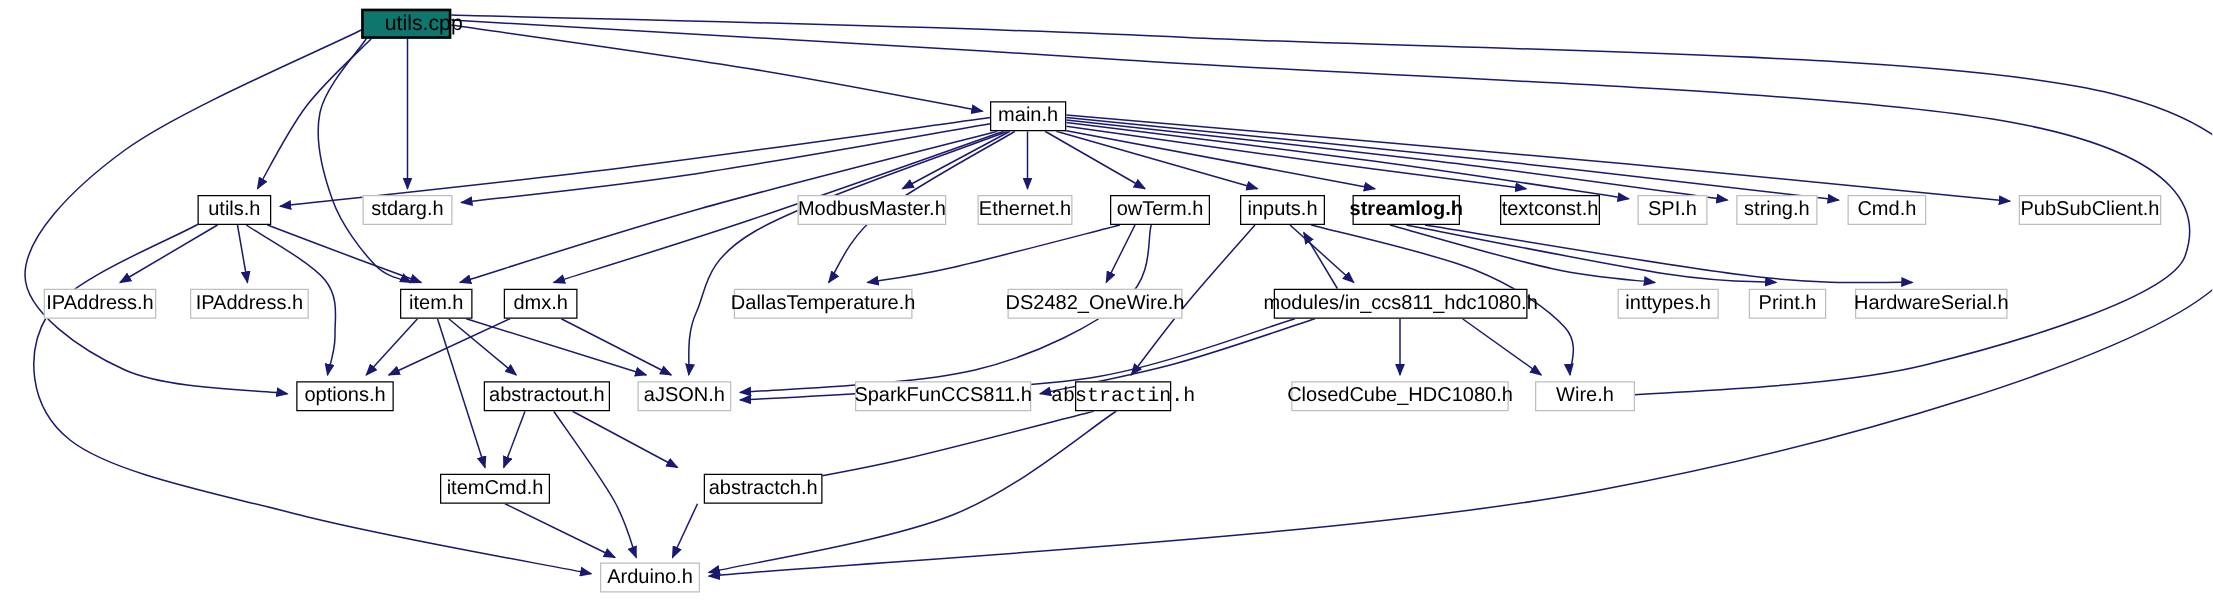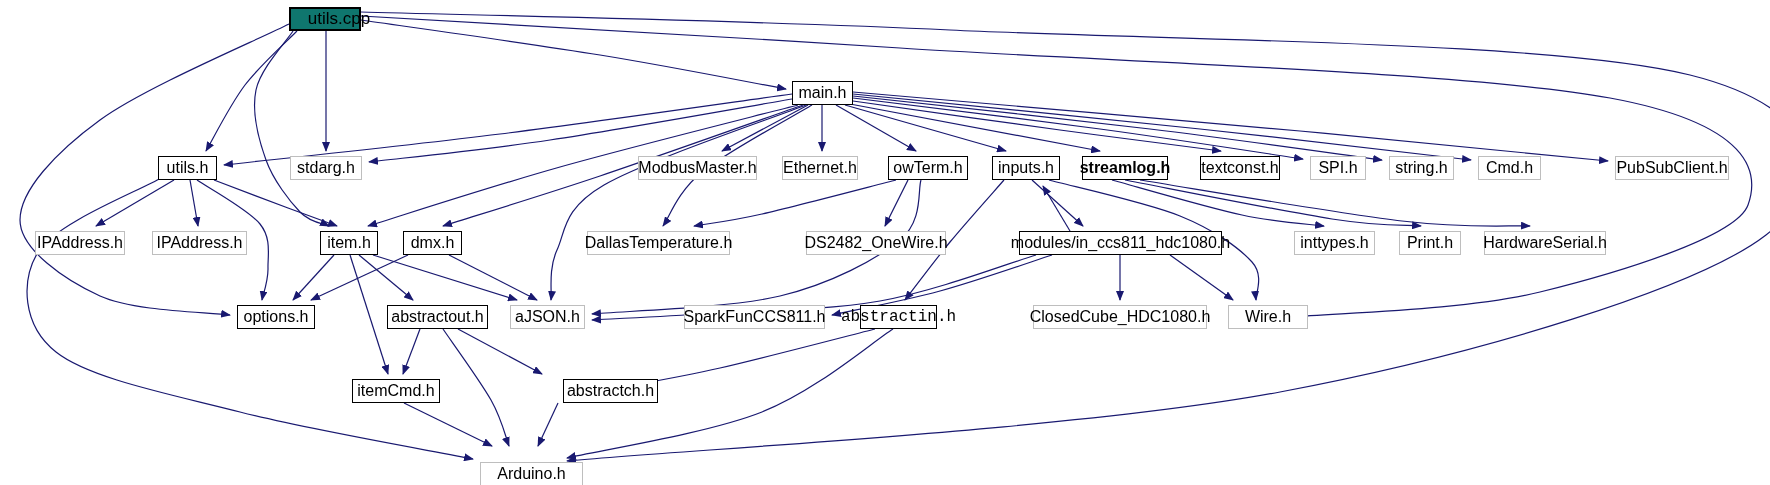--- a/index.html
+++ b/index.html
@@ -105,14 +105,14 @@
     <div class="node external" style="left: 1484px; top: 231px; width: 122px; height: 24px;">HardwareSerial.h</div>
     <div class="node internal" style="left: 237px; top: 305px; width: 78px; height: 24px;">options.h</div>
     <div class="node internal" style="left: 387px; top: 305px; width: 101px; height: 24px;">abstractout.h</div>
     <div class="node external" style="left: 510px; top: 305px; width: 75px; height: 24px; text-align: center;">aJSON.h</div>
     <div class="node external" style="left: 684px; top: 305px; width: 141px; height: 24px;">SparkFunCCS811.h</div>
     <div class="node internal" style="left: 860px; top: 305px; width: 77px; height: 24px; font-family: Liberation Mono, monospace;">abstractin.h</div>
     <div class="node external" style="left: 1033px; top: 305px; width: 174px; height: 24px;">ClosedCube_HDC1080.h</div>
     <div class="node external" style="left: 1228px; top: 305px; width: 80px; height: 24px;">Wire.h</div>
     <div class="node internal" style="left: 352px; top: 379px; width: 88px; height: 24px;">itemCmd.h</div>
     <div class="node internal" style="left: 515px; top: 379px; width: 95px; height: 24px; margin-left: 48px;">abstractch.h</div>
-    <div class="node external" style="left: 480px; top: 462px; width: 103px; height: 24px;">Arduino.h</div>
+    <div class="node external" style="left: 480px; top: 450px; width: 80px; height: 24px;">Arduino.h</div>
   </div>
 
 </body></html>

